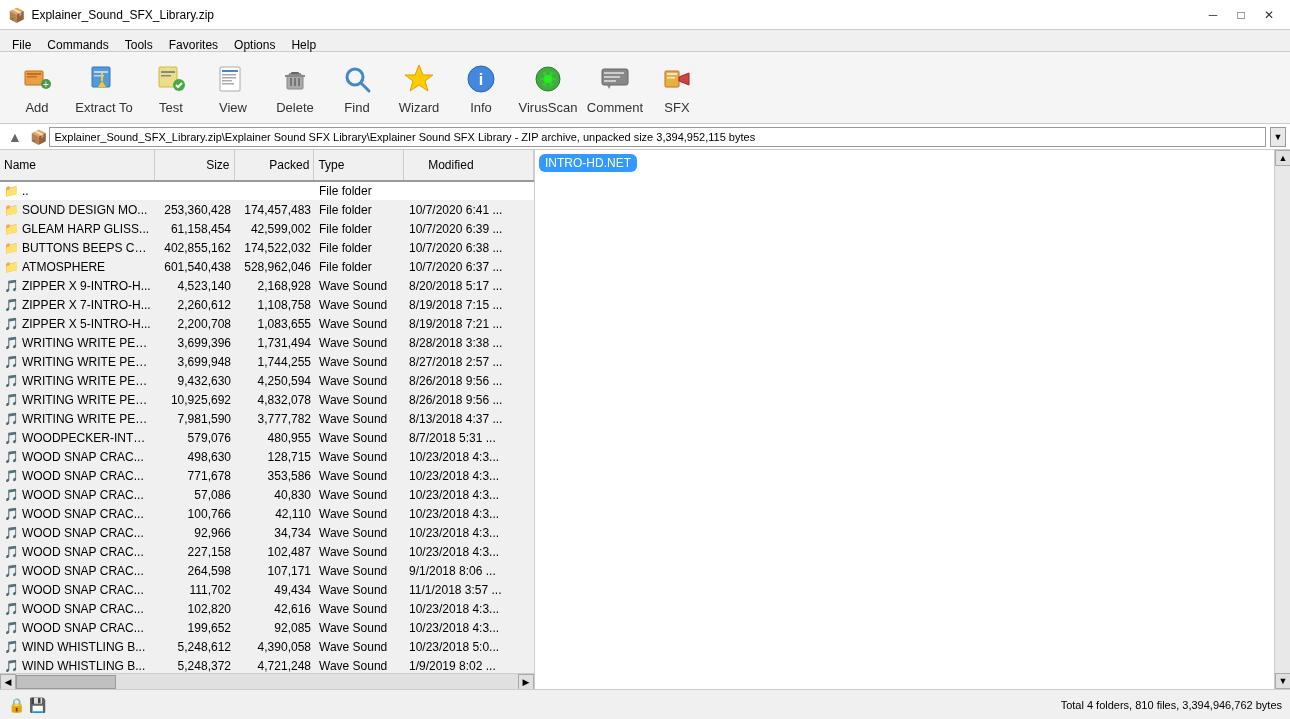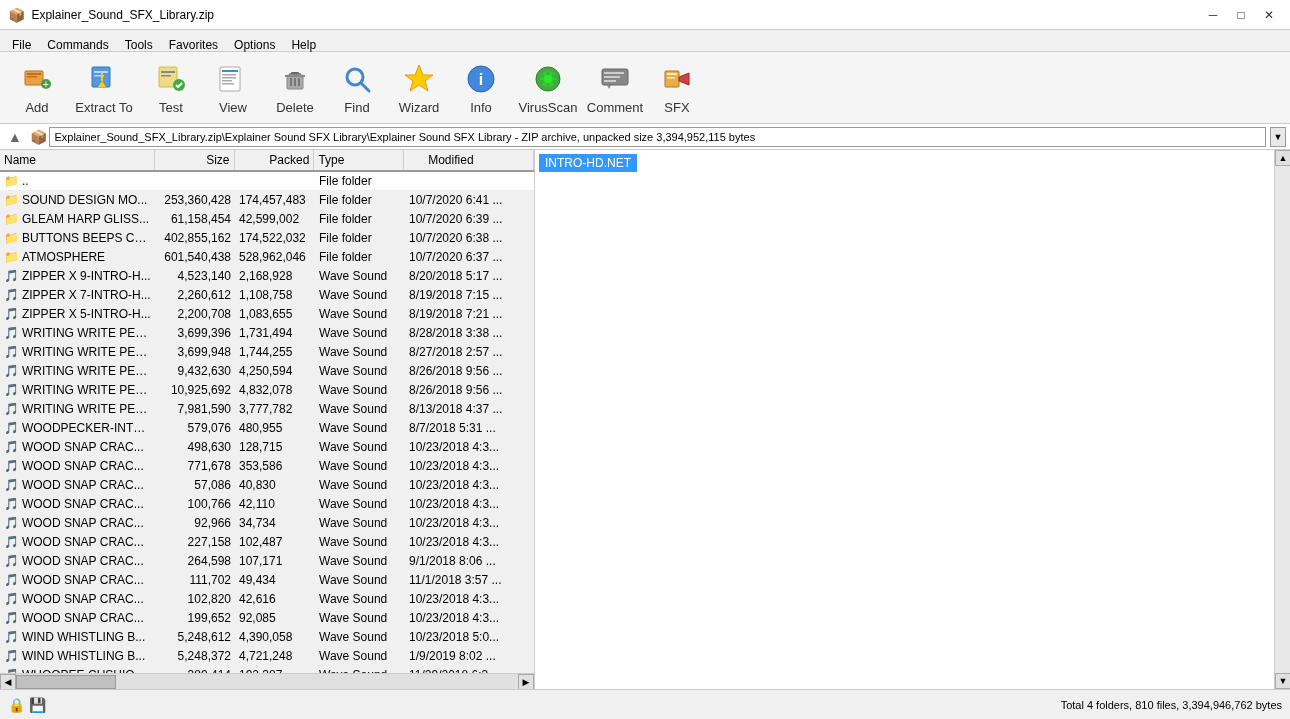--- a/index.html
+++ b/index.html
@@ -146,21 +146,21 @@
     #file-panel {
       flex: 0 0 535px;
       display: flex;
       flex-direction: column;
       border-right: 1px solid #ccc;
       overflow: hidden;
     }
 
     
     #col-headers {
-      height: 22px;
+      height: 32px;
       background: #f0f0f0;
       border-bottom: 2px solid #999;
       display: flex;
       align-items: flex-end;
       position: relative;
     }
     .col-header {
       padding: 2px 4px;
       font-size: 12px;
       font-weight: normal;
@@ -194,21 +194,21 @@
 
     .cell {
       padding: 0 4px;
       overflow: hidden;
       white-space: nowrap;
       text-overflow: ellipsis;
       font-size: 12px;
     }
     .cell-name { width: 155px; display: flex; align-items: center; gap: 3px; }
     .cell-size { width: 80px; text-align: right; }
-    .cell-packed { width: 80px; }
+    .cell-packed { width: 80px; text-align: right; }
     .cell-type { width: 90px; }
     .cell-modified { width: 110px; }
 
     .file-icon {
       font-size: 12px;
       flex-shrink: 0;
     }
     .file-name-text {
       overflow: hidden;
       text-overflow: ellipsis;
@@ -224,20 +224,21 @@
     }
     #right-panel-content {
       padding: 4px;
     }
     .selected-label {
       background: #3399ff;
       color: white;
       padding: 2px 6px;
       font-size: 12px;
       display: inline-block;
+      border-radius: 6px;
     }
 
     
     #hscroll-area {
       height: 16px;
       background: #f0f0f0;
       border-top: 1px solid #ccc;
       display: flex;
       align-items: center;
     }

